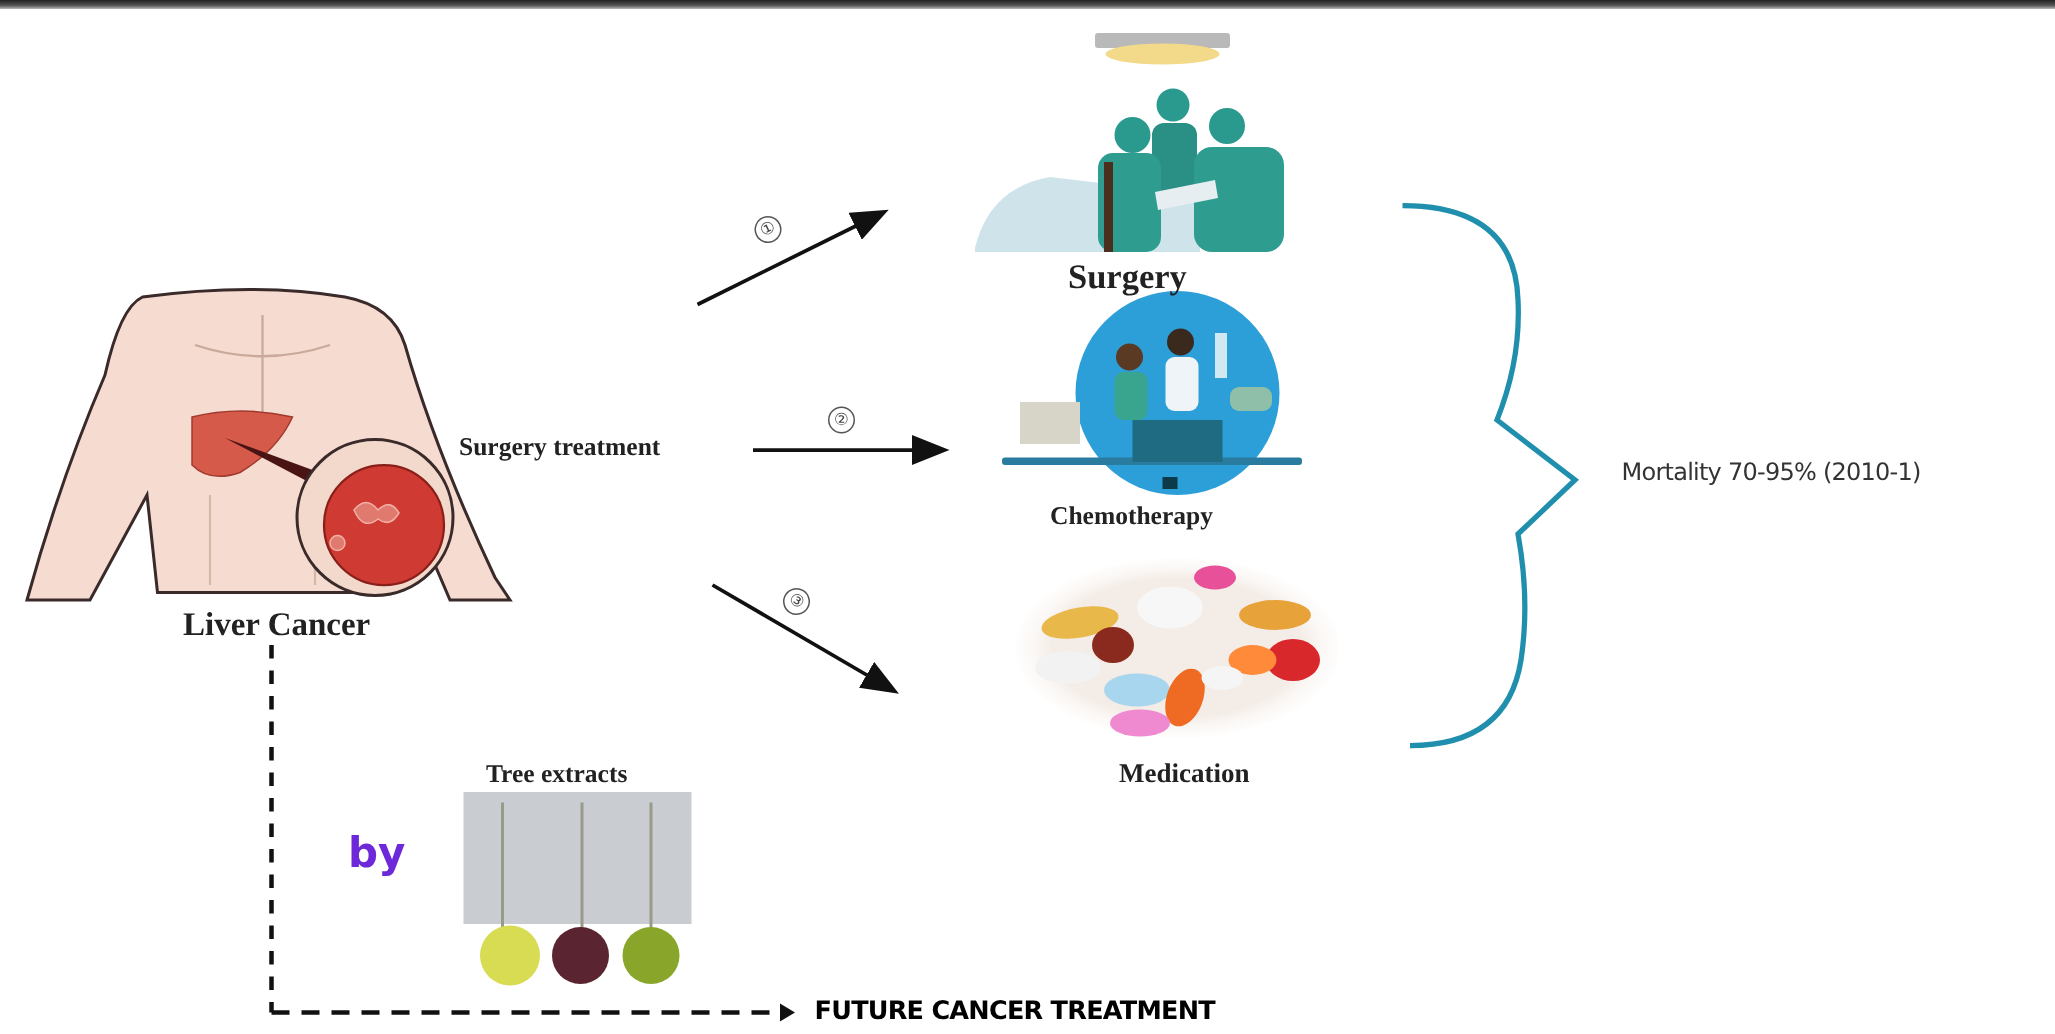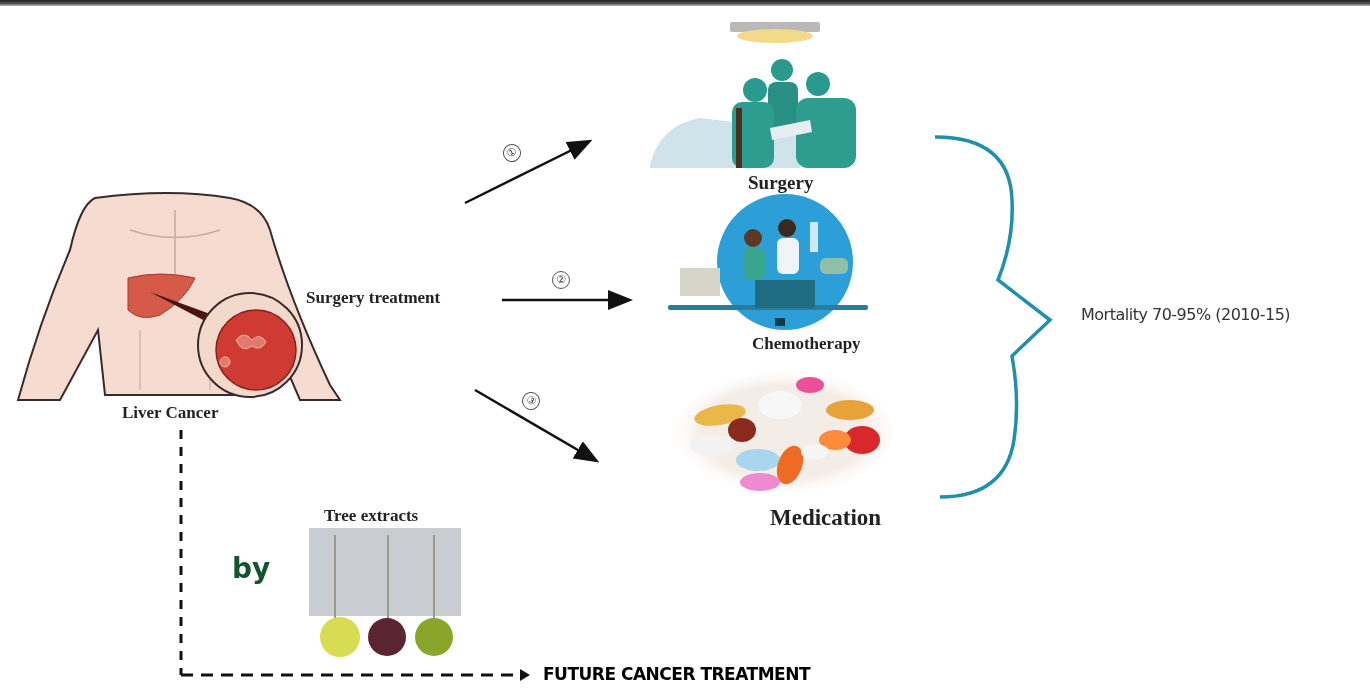--- a/index.html
+++ b/index.html
@@ -126,29 +126,29 @@
     <rect x="309" y="528" width="152" height="88" fill="url(#pillbg)" opacity="0"></rect>
     <line x1="335" y1="535" x2="335" y2="628" stroke="#9a9a8a" stroke-width="2"></line>
     <line x1="388" y1="535" x2="388" y2="628" stroke="#9a9a8a" stroke-width="2"></line>
     <line x1="434" y1="535" x2="434" y2="628" stroke="#9a9a8a" stroke-width="2"></line>
     <circle cx="340" cy="637" r="20" fill="#d8dc52"></circle>
     <circle cx="387" cy="637" r="19" fill="#5a2530"></circle>
     <circle cx="434" cy="637" r="19" fill="#8aa62a"></circle>
   </g>
 </svg>
 
-<div class="label" style="left:122px; top:403px; font-size:17px;">Liver Cancer</div>
+<div class="label" style="left:122px; top:403px; font-size:22px;">Liver Cancer</div>
 <div class="label" style="left:306px; top:288px; font-size:17px;">Surgery treatment</div>
 
 <div class="num-badge" style="left:503px; top:144px; transform:rotate(-25deg);">①</div>
 <div class="num-badge" style="left:552px; top:271px;">②</div>
 <div class="num-badge" style="left:522px; top:392px; transform:rotate(30deg);">③</div>
 
-<div class="label" style="left:748px; top:172px; font-size:19px;">Surgery</div>
-<div class="label" style="left:752px; top:334px; font-size:17px;">Chemotherapy</div>
-<div class="label" style="left:746px; top:505px; font-size:23px;margin-left:24px;">Medication</div>
+<div class="label" style="left:712px; top:172px; font-size:23px;">Surgery</div>
+<div class="label" style="left:700px; top:334px; font-size:17px;">Chemotherapy</div>
+<div class="label" style="left:746px; top:505px; font-size:18px;">Medication</div>
 
-<div class="sans" style="left:1081px; top:305px; font-size:16px;">Mortality 70-95% (2010-15)</div>
+<div class="sans" style="left:1081px; top:305px; font-size:16px;">Mortality 70-95% (2010-1)</div>
 
-<div style="position:absolute; left:232px; top:552px; font-size:28px; font-weight:bold; color:#14532d; font-family:'DejaVu Sans', sans-serif;">by</div>
+<div style="position:absolute; left:232px; top:552px; font-size:28px; font-weight:bold; color:#6d28d9; font-family:'DejaVu Sans', sans-serif;">by</div>
 <div class="label" style="left:324px; top:506px; font-size:17px;">Tree extracts</div>
 
 <div class="sans" style="left:543px; top:664px; font-size:17px; font-weight:bold; color:#000000;">FUTURE CANCER TREATMENT</div>
 
 </body></html>

